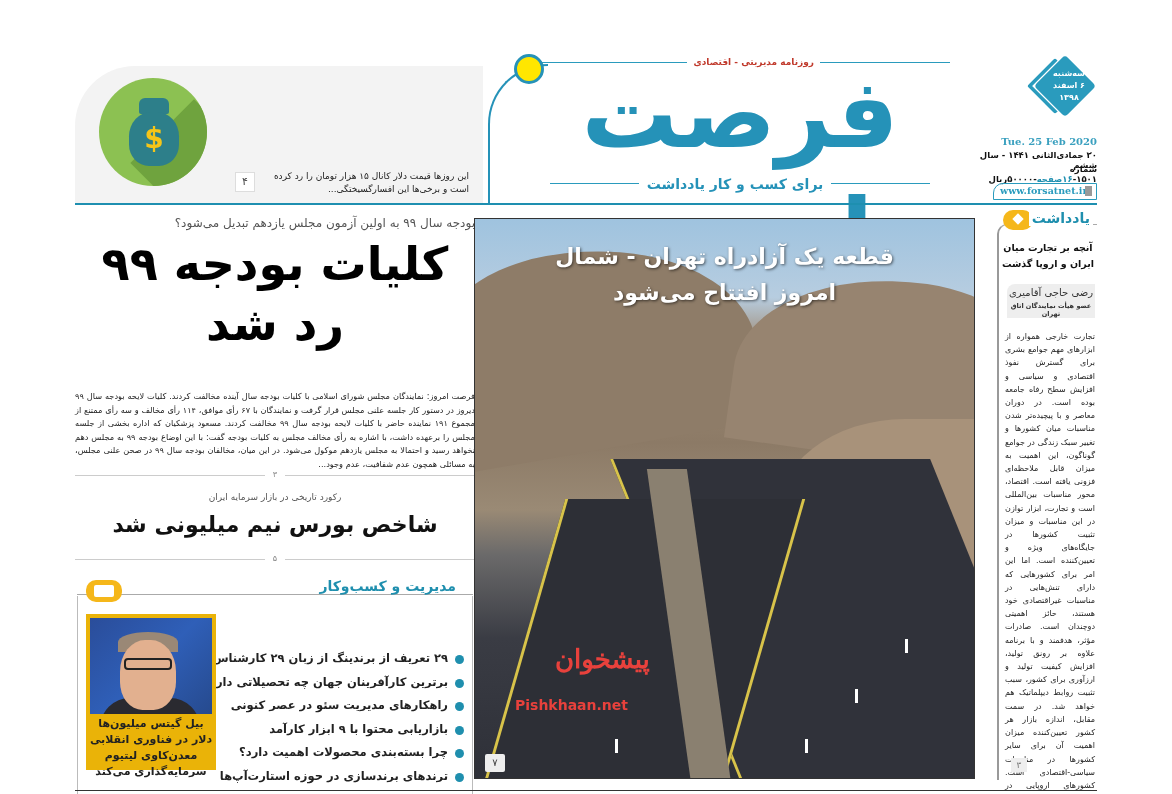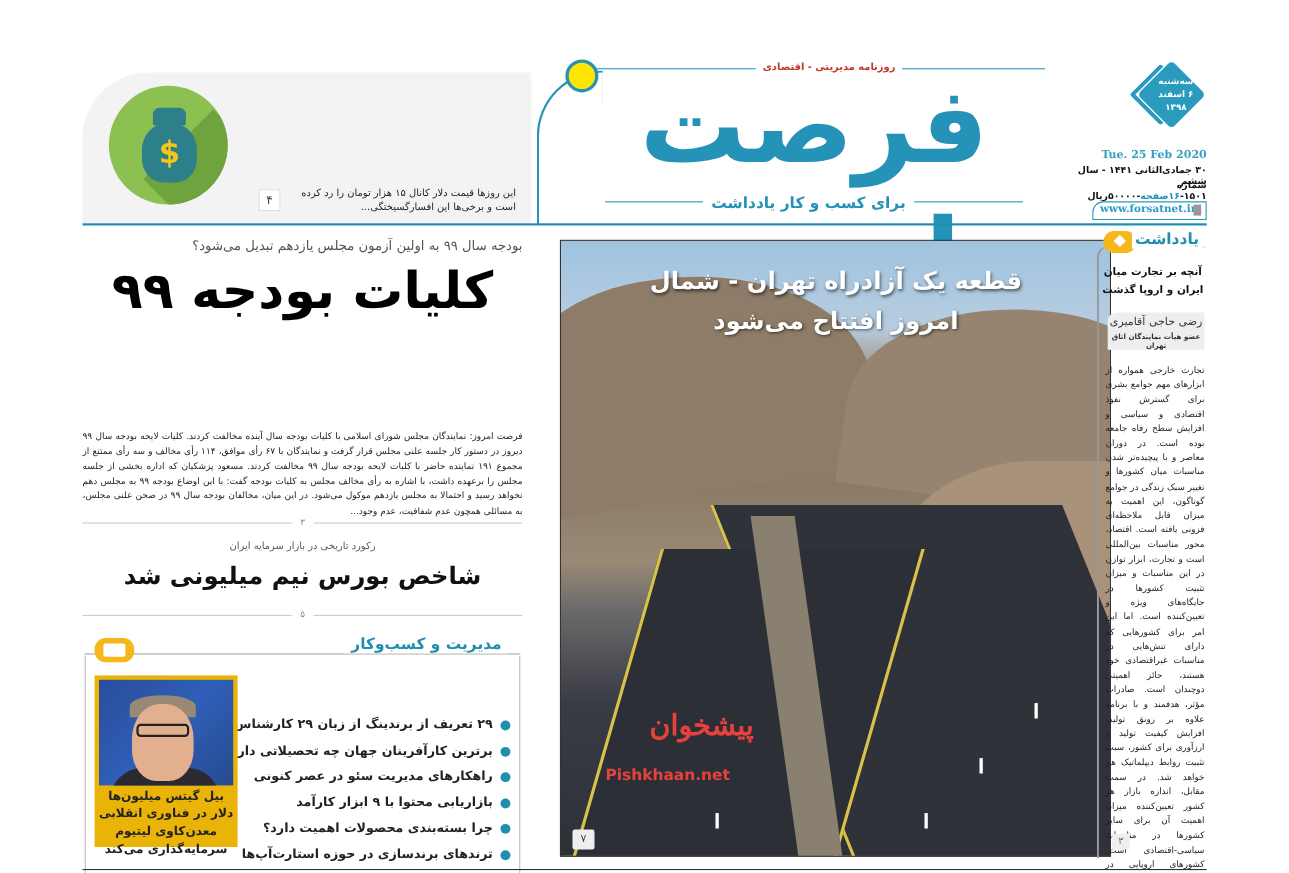--- a/index.html
+++ b/index.html
@@ -53,21 +53,21 @@
   .teaser .coin .shadow { position: absolute; left: 50px; top: 40px; width: 90px; height: 90px; background: #6fa33e; transform: rotate(45deg); }
   .teaser .coin .bag { position: absolute; left: 30px; top: 34px; width: 50px; height: 54px; background: #2d7f8a; border-radius: 45% 45% 40% 40%; }
   .teaser .coin .bagtop { position: absolute; left: 40px; top: 20px; width: 30px; height: 16px; background: #2d7f8a; border-radius: 6px 6px 2px 2px; }
   .teaser .coin .dollar { position: absolute; left: 30px; top: 44px; width: 50px; text-align: center; color: #f5c518; font-size: 28px; font-weight: bold; direction: ltr; }
   .teaser .kicker { position: absolute; right: 10px; top: 4px; width: 250px; text-align: center; font-size: 10px; color: #444; line-height: 14px; }
   .teaser .head { position: absolute; right: 10px; top: 34px; width: 250px; text-align: center; font-size: 21px; font-weight: bold; line-height: 28px; color: #111; }
   .teaser .lead { position: absolute; right: 14px; top: 104px; width: 210px; font-size: 9px; line-height: 13px; color: #222; text-align: right; }
   .teaser .pgnum { position: absolute; left: 160px; top: 106px; width: 20px; height: 20px; background: #fff; border: 1px solid #ddd; text-align: center; font-size: 11px; line-height: 18px; color: #444; }
 
   
-  .photo { position: absolute; left: 509px; top: 218px; width: 501px; height: 561px; overflow: hidden; border: 1px solid #333;
+  .photo { position: absolute; left: 474px; top: 218px; width: 501px; height: 561px; overflow: hidden; border: 1px solid #333;
     background: linear-gradient(180deg, #9fc3df 0%, #b7cde0 14%, #a08d78 22%, #8c7a66 40%, #9a8a75 52%, #6b6a6a 60%, #3a3c44 75%, #2e3038 100%); }
   .photo .mtn1 { position: absolute; left: -40px; top: 30px; width: 320px; height: 200px; background: #8e7c68; transform: rotate(-10deg); border-radius: 40% 60% 0 0; }
   .photo .mtn2 { position: absolute; left: 260px; top: 60px; width: 300px; height: 180px; background: #978470; transform: rotate(8deg); border-radius: 60% 40% 0 0; }
   .photo .hill { position: absolute; left: 300px; top: 200px; width: 260px; height: 200px; background: #a8927a; border-radius: 50% 20% 0 0; }
   .photo .road1 { position: absolute; left: 30px; top: 280px; width: 240px; height: 420px; background: #2d2f36; transform: skewX(-16deg); border-left: 3px solid #d8c34a; border-right: 3px solid #d8c34a; }
   .photo .road2 { position: absolute; left: 220px; top: 240px; width: 320px; height: 420px; background: #30323a; transform: skewX(22deg); border-left: 3px solid #d8c34a; }
   .photo .divider { position: absolute; left: 200px; top: 250px; width: 40px; height: 400px; background: #8a8070; transform: skewX(8deg); }
   .photo .dash { position: absolute; width: 3px; height: 14px; background: #fff; }
   .photo .title { position: absolute; left: 0; top: 20px; width: 100%; text-align: center; color: #fff; font-size: 22px; font-weight: bold; line-height: 36px; text-shadow: 1px 1px 3px rgba(0,0,0,0.6); }
   .photo .wm-fa { position: absolute; left: 80px; top: 425px; color: #e8413c; font-size: 26px; font-weight: bold; font-family: "DejaVu Serif", serif; }
@@ -161,20 +161,21 @@
     <div class="lead">این روزها قیمت دلار کانال ۱۵ هزار تومان را رد کرده است و برخی‌ها این افسارگسیختگی...</div>
     <div class="pgnum">۴</div>
   </div>
   <div class="mast-line"></div>
 </div>
 
 <div class="left">
   <div class="lead-kicker">بودجه سال ۹۹ به اولین آزمون مجلس یازدهم تبدیل می‌شود؟</div>
   <div class="lead-head">
     <div>کلیات بودجه ۹۹</div>
+    <div>رد شد</div>
   </div>
   <div class="lead-body">فرصت امروز: نمایندگان مجلس شورای اسلامی با کلیات بودجه سال آینده مخالفت کردند. کلیات لایحه بودجه سال ۹۹ دیروز در دستور کار جلسه علنی مجلس قرار گرفت و نمایندگان با ۶۷ رأی موافق، ۱۱۴ رأی مخالف و سه رأی ممتنع از مجموع ۱۹۱ نماینده حاضر با کلیات لایحه بودجه سال ۹۹ مخالفت کردند. مسعود پزشکیان که اداره بخشی از جلسه مجلس را برعهده داشت، با اشاره به رأی مخالف مجلس به کلیات بودجه گفت: با این اوضاع بودجه ۹۹ به مجلس دهم نخواهد رسید و احتمالا به مجلس یازدهم موکول می‌شود. در این میان، مخالفان بودجه سال ۹۹ در صحن علنی مجلس، به مسائلی همچون عدم شفافیت، عدم وجود...</div>
   <div class="sep" style="top:258px;">
       <span>۳</span>
     </div>
   <div class="story2-kicker">رکورد تاریخی در بازار سرمایه ایران</div>
   <div class="story2-head">شاخص بورس نیم میلیونی شد</div>
   <div class="sep" style="top:342px;">
       <span>۵</span>
     </div>

